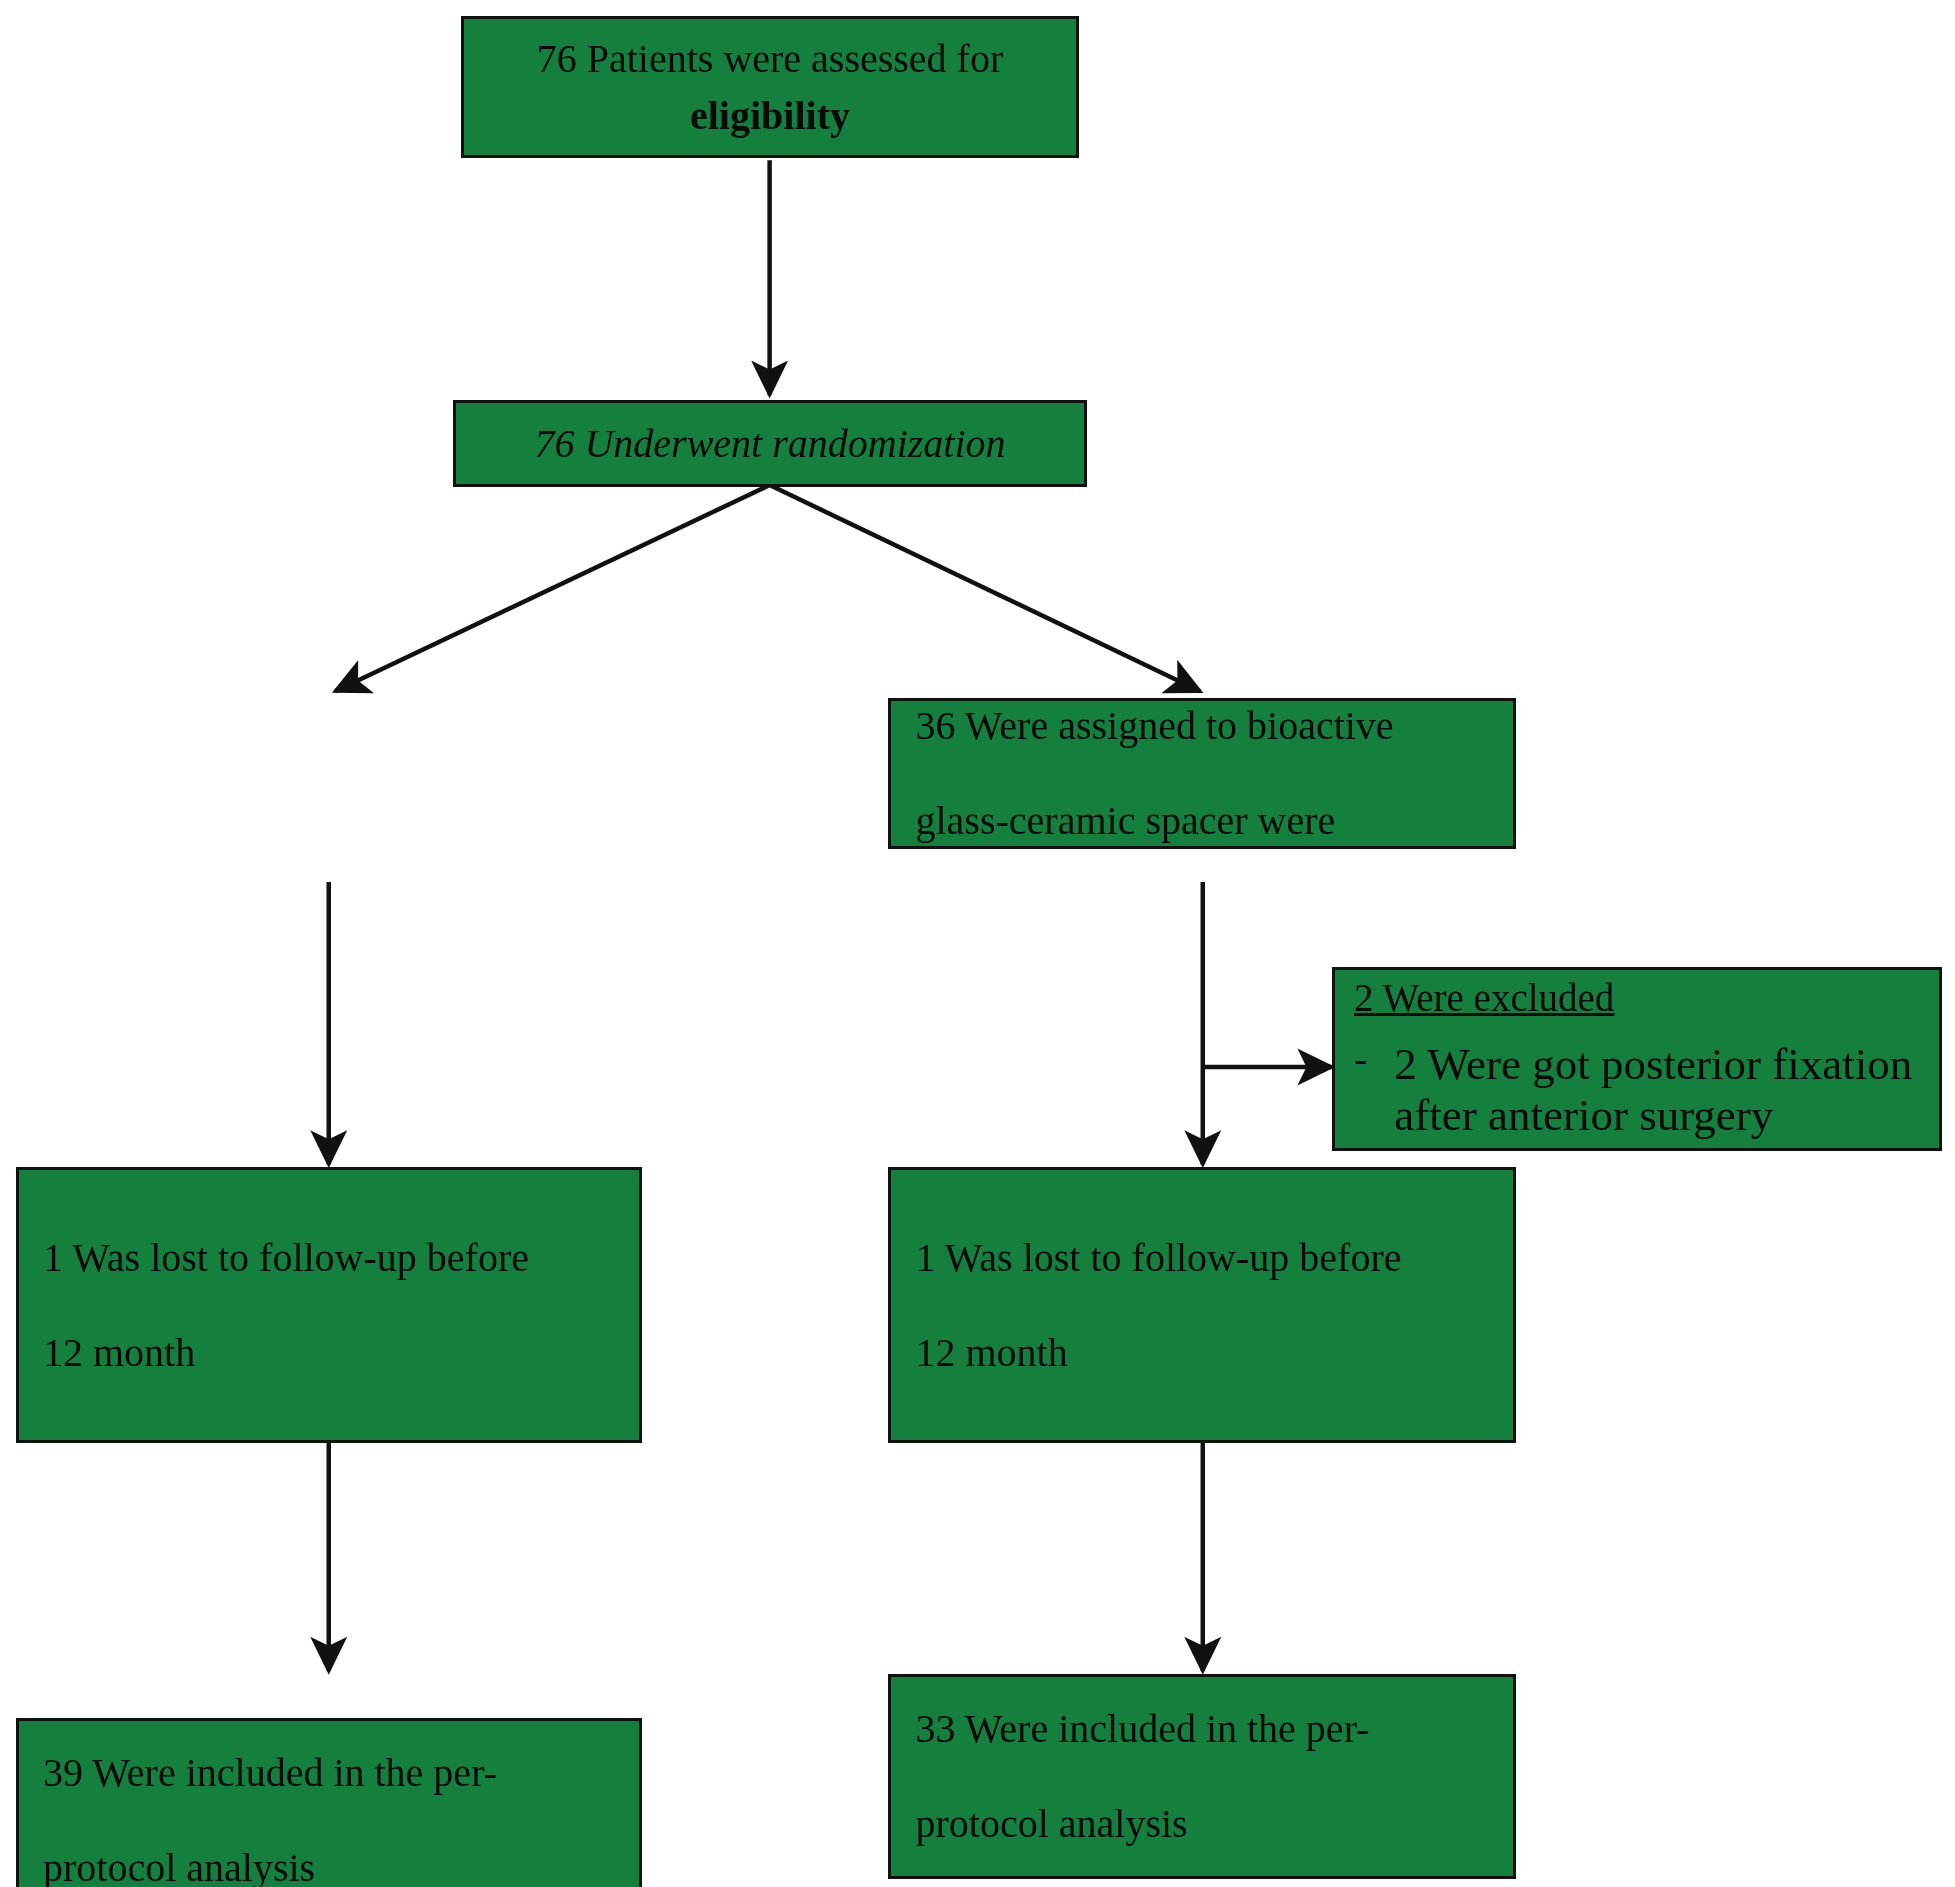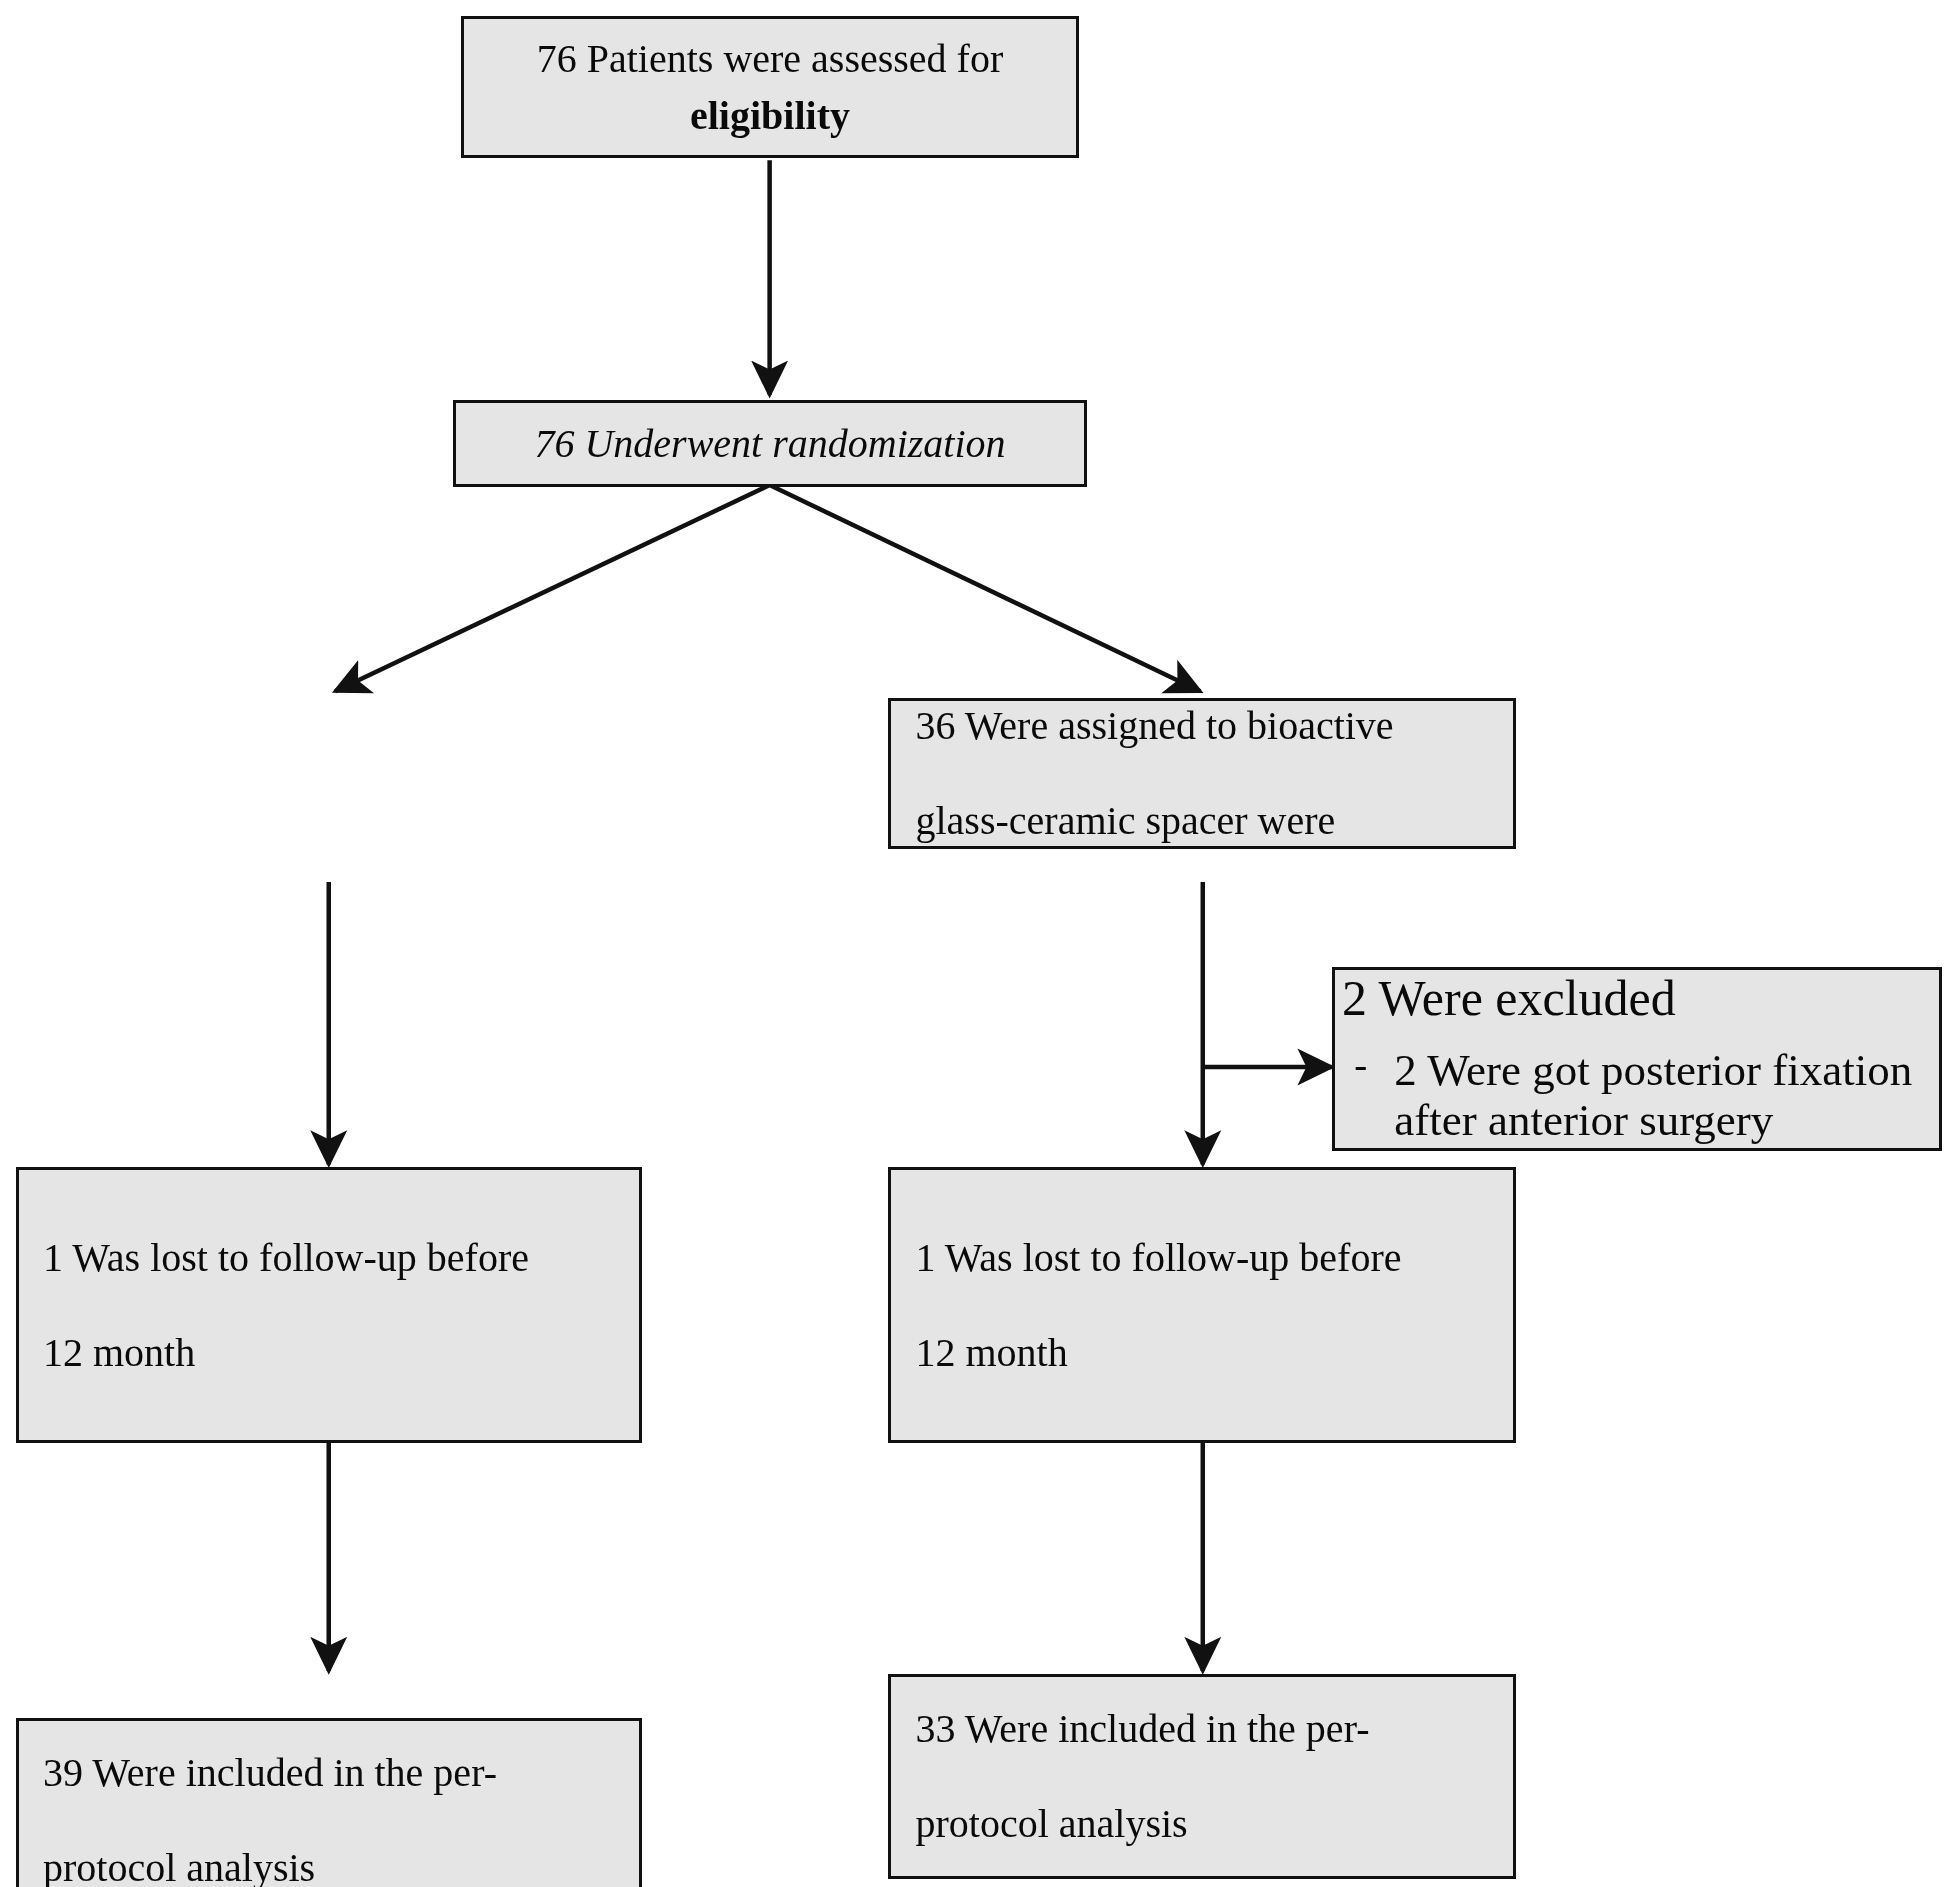--- a/index.html
+++ b/index.html
@@ -12,21 +12,21 @@
     width: 1955px;
     height: 1888px;
     background: #ffffff;
     font-family: "Liberation Serif", "DejaVu Serif", serif;
     overflow: hidden;
   }
   .node {
     position: absolute;
     box-sizing: border-box;
     border: 3.2px solid #111111;
-    background: #e5e5e5;
+    background: #15803d;
     color: #0a0a0a;
     display: flex;
     flex-direction: column;
     justify-content: center;
   }
   .node .line {
     font-size: 40px;
     line-height: 1.0;
     white-space: pre;
   }
@@ -35,21 +35,21 @@
   .node.center .line { padding: 0 6.4px; }
   .node.center.two-line .line + .line { margin-top: 17px; font-weight: bold; }
 
   
   .node.leftal { align-items: flex-start; text-align: left; }
   .node.leftal .line { padding-left: 24.5px; }
   .node.leftal .line + .line { margin-top: 55px; }
 
   
   .node.excl { align-items: flex-start; }
-  .node.excl .line { padding-left: 7px; font-size: 50px; }
+  .node.excl .line { padding-left: 19px; font-size: 39px; text-decoration: underline; }
   .node.excl .bullet-row {
     display: flex;
     align-items: flex-start;
     padding-left: 19.3px;
     margin-top: 22px;
   }
   .node.excl .bullet-dash {
     font-size: 39px;
     line-height: 1.0;
     width: 40px;

